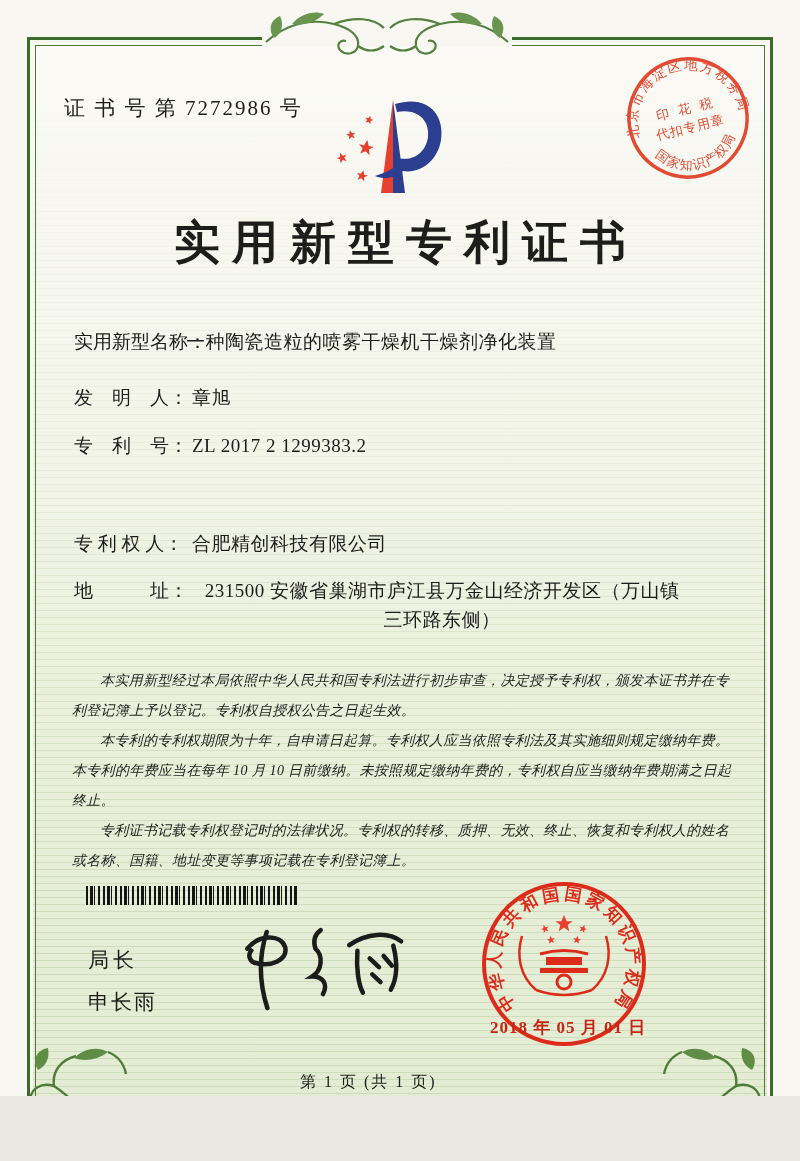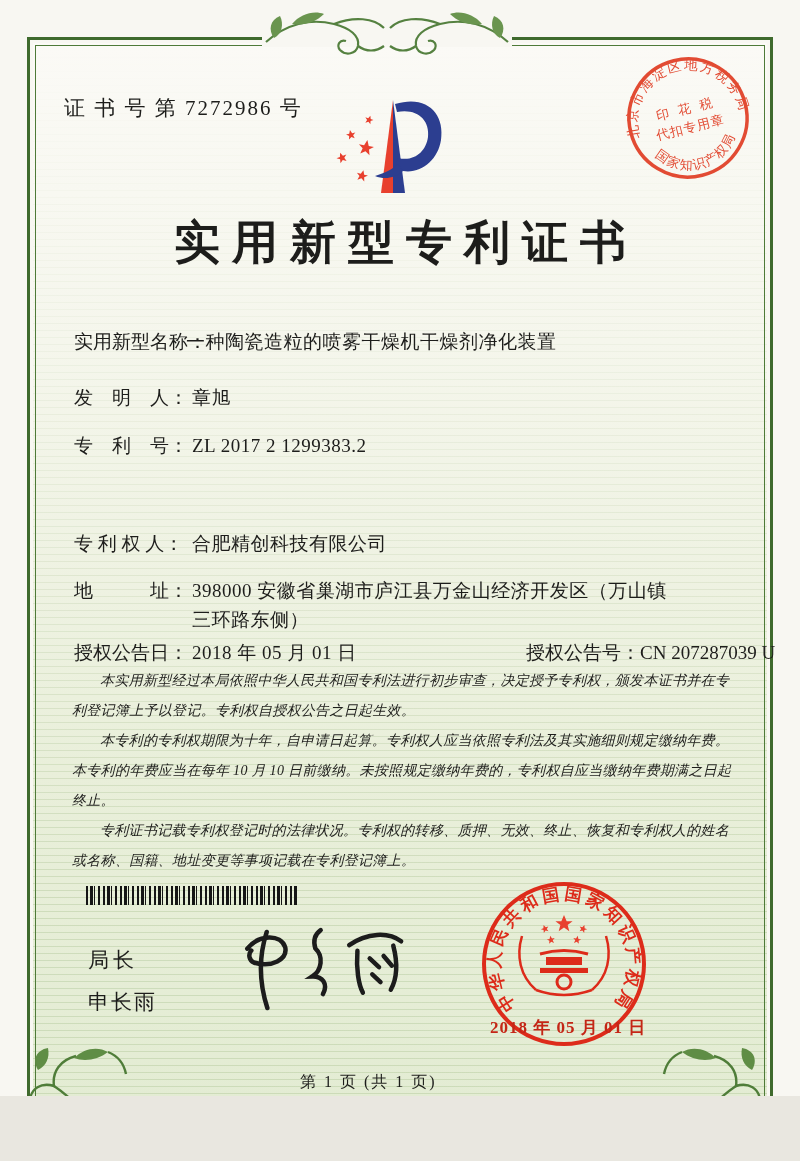--- a/index.html
+++ b/index.html
@@ -21,21 +21,21 @@
   .frame-outer{position:absolute;left:27px;top:37px;width:746px;height:1076px;
     border:3px solid #3f6a2d;box-sizing:border-box;}
   .frame-inner{position:absolute;left:35px;top:45px;width:730px;height:1060px;
     border:1px solid #4e7a38;box-sizing:border-box;}
   .abs{position:absolute;}
   .cert-no{left:64px;top:94px;font-size:21px;letter-spacing:2px;}
   .title{left:0;top:212px;width:100%;margin:0;text-align:center;text-indent:12px;
     font-size:46px;font-weight:bold;letter-spacing:12px;}
   .field{left:74px;font-size:19px;line-height:29px;white-space:nowrap;}
   .field .lbl{display:inline-block;width:118px;}
-  .field .val{letter-spacing:.5px;}
+  .field .val{letter-spacing:.5px;text-align:center;}
   .field-addr .val{display:inline-block;vertical-align:top;white-space:pre-line;width:500px;}
   .grant-no{position:absolute;left:452px;top:0;}
   .paras{left:72px;top:666px;width:670px;font-size:14px;line-height:30px;
     font-style:italic;}
   .paras p{margin:0;text-indent:2em;letter-spacing:.3px;}
   .barcode{left:86px;top:886px;width:212px;height:19px;
     background:
       repeating-linear-gradient(90deg,#151515 0 2px,transparent 2px 4px,#151515 4px 7px,transparent 7px 8px,#151515 8px 9px,transparent 9px 12px,#151515 12px 14px,transparent 14px 17px);
   }
   .sig-title{left:88px;top:946px;font-size:21px;letter-spacing:4px;}
@@ -123,30 +123,24 @@
   <div class="abs field" style="top:383px">
     <span class="lbl">发　明　人：</span><span class="val">章旭</span>
   </div>
   <div class="abs field" style="top:431px">
     <span class="lbl">专　利　号：</span><span class="val">ZL 2017 2 1299383.2</span>
   </div>
   <div class="abs field" style="top:529px">
     <span class="lbl">专 利 权 人：</span><span class="val">合肥精创科技有限公司</span>
   </div>
   <div class="abs field field-addr" style="top:576px">
-    <span class="lbl">地　　　址：</span><span class="val">398000 安徽省巢湖市庐江县万金山经济开发区（万山镇
+    <span class="lbl">地　　　址：</span><span class="val">231500 安徽省巢湖市庐江县万金山经济开发区（万山镇
 三环路东侧）</span>
   </div>
 
-  <div class="abs field" style="top:638px;width:666px">
-    <span class="lbl">授权公告日：</span><span class="val">2018 年 05 月 01 日</span>
-    <span class="grant-no">
-      <span>授权公告号：</span><span>CN 207287039 U</span>
-    </span>
-  </div>
 
   <div class="abs paras">
     <p>本实用新型经过本局依照中华人民共和国专利法进行初步审查，决定授予专利权，颁发本证书并在专利登记簿上予以登记。专利权自授权公告之日起生效。</p>
     <p>本专利的专利权期限为十年，自申请日起算。专利权人应当依照专利法及其实施细则规定缴纳年费。本专利的年费应当在每年 10 月 10 日前缴纳。未按照规定缴纳年费的，专利权自应当缴纳年费期满之日起终止。</p>
     <p>专利证书记载专利权登记时的法律状况。专利权的转移、质押、无效、终止、恢复和专利权人的姓名或名称、国籍、地址变更等事项记载在专利登记簿上。</p>
   </div>
 
   <div class="abs barcode"></div>
 
   <div class="abs sig-title">局长</div>

